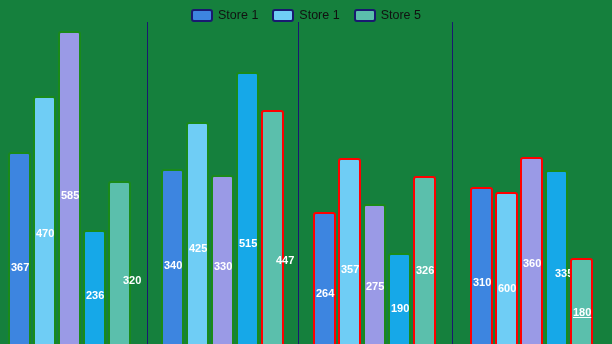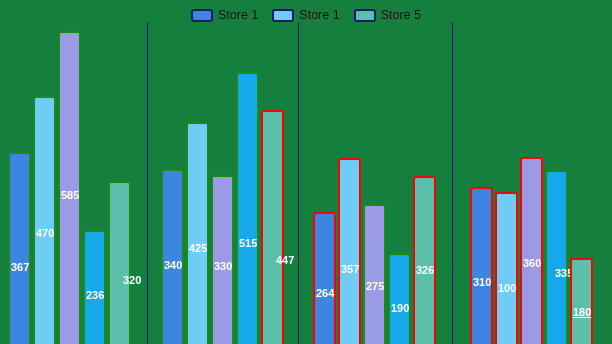--- a/index.html
+++ b/index.html
@@ -136,21 +136,21 @@
       <div class="bar-label" style="left: 341px; top: 264px; width: 23px; color: rgb(255, 255, 255);">357</div>
       <div class="bar" title="Store 3: 275" style="left: 363px; width: 23px; top: 204px; height: 152px; background: rgb(154, 154, 230); border-color: rgb(26, 138, 26);"></div>
       <div class="bar-label" style="left: 366px; top: 281px; width: 23px; color: rgb(255, 255, 255);">275</div>
       <div class="bar" title="Store 4: 190" style="left: 388px; width: 23px; top: 253px; height: 103px; background: rgb(22, 168, 232); border-color: rgb(26, 138, 26);"></div>
       <div class="bar-label" style="left: 391px; top: 303px; width: 23px; color: rgb(255, 255, 255);">190</div>
       <div class="bar" title="Store 5: 326" style="left: 413px; width: 23px; top: 176px; height: 180px; background: rgb(91, 191, 172); border-color: rgb(255, 0, 0);"></div>
       <div class="bar-label" style="left: 416px; top: 265px; width: 23px; color: rgb(255, 255, 255);">326</div>
       <div class="bar" title="Store 1: 310" style="left: 470px; width: 23px; top: 187px; height: 169px; background: rgb(61, 133, 224); border-color: rgb(255, 0, 0);"></div>
       <div class="bar-label" style="left: 473px; top: 277px; width: 32px; color: rgb(255, 255, 255);">310</div>
       <div class="bar" title="Store 2: 300" style="left: 495px; width: 23px; top: 192px; height: 164px; background: rgb(111, 205, 245); border-color: rgb(255, 0, 0);"></div>
-      <div class="bar-label" style="left: 498px; top: 283px; width: 23px; color: rgb(255, 255, 255);">100</div>
+      <div class="bar-label" style="left: 498px; top: 283px; width: 23px; color: rgb(255, 255, 255);">600</div>
       <div class="bar" title="Store 3: 360" style="left: 520px; width: 23px; top: 157px; height: 199px; background: rgb(154, 154, 230); border-color: rgb(255, 0, 0);"></div>
       <div class="bar-label" style="left: 523px; top: 258px; width: 23px; color: rgb(255, 255, 255);">360</div>
       <div class="bar" title="Store 4: 335" style="left: 545px; width: 23px; top: 170px; height: 186px; background: rgb(22, 168, 232); border-color: rgb(26, 138, 26);"></div>
       <div class="bar-label" style="left: 548px; top: 268px; width: 23px; color: rgb(255, 255, 255); padding-left: 7px;">335</div>
       <div class="bar" title="Store 5: 180" style="left: 570px; width: 23px; top: 258px; height: 98px; background: rgb(91, 191, 172); border-color: rgb(255, 0, 0);"></div>
       <div class="bar-label" style="left: 573px; top: 307px; width: 23px; color: rgb(255, 255, 255); text-decoration: underline;">180</div>
     </div>
 
 </div>
 

